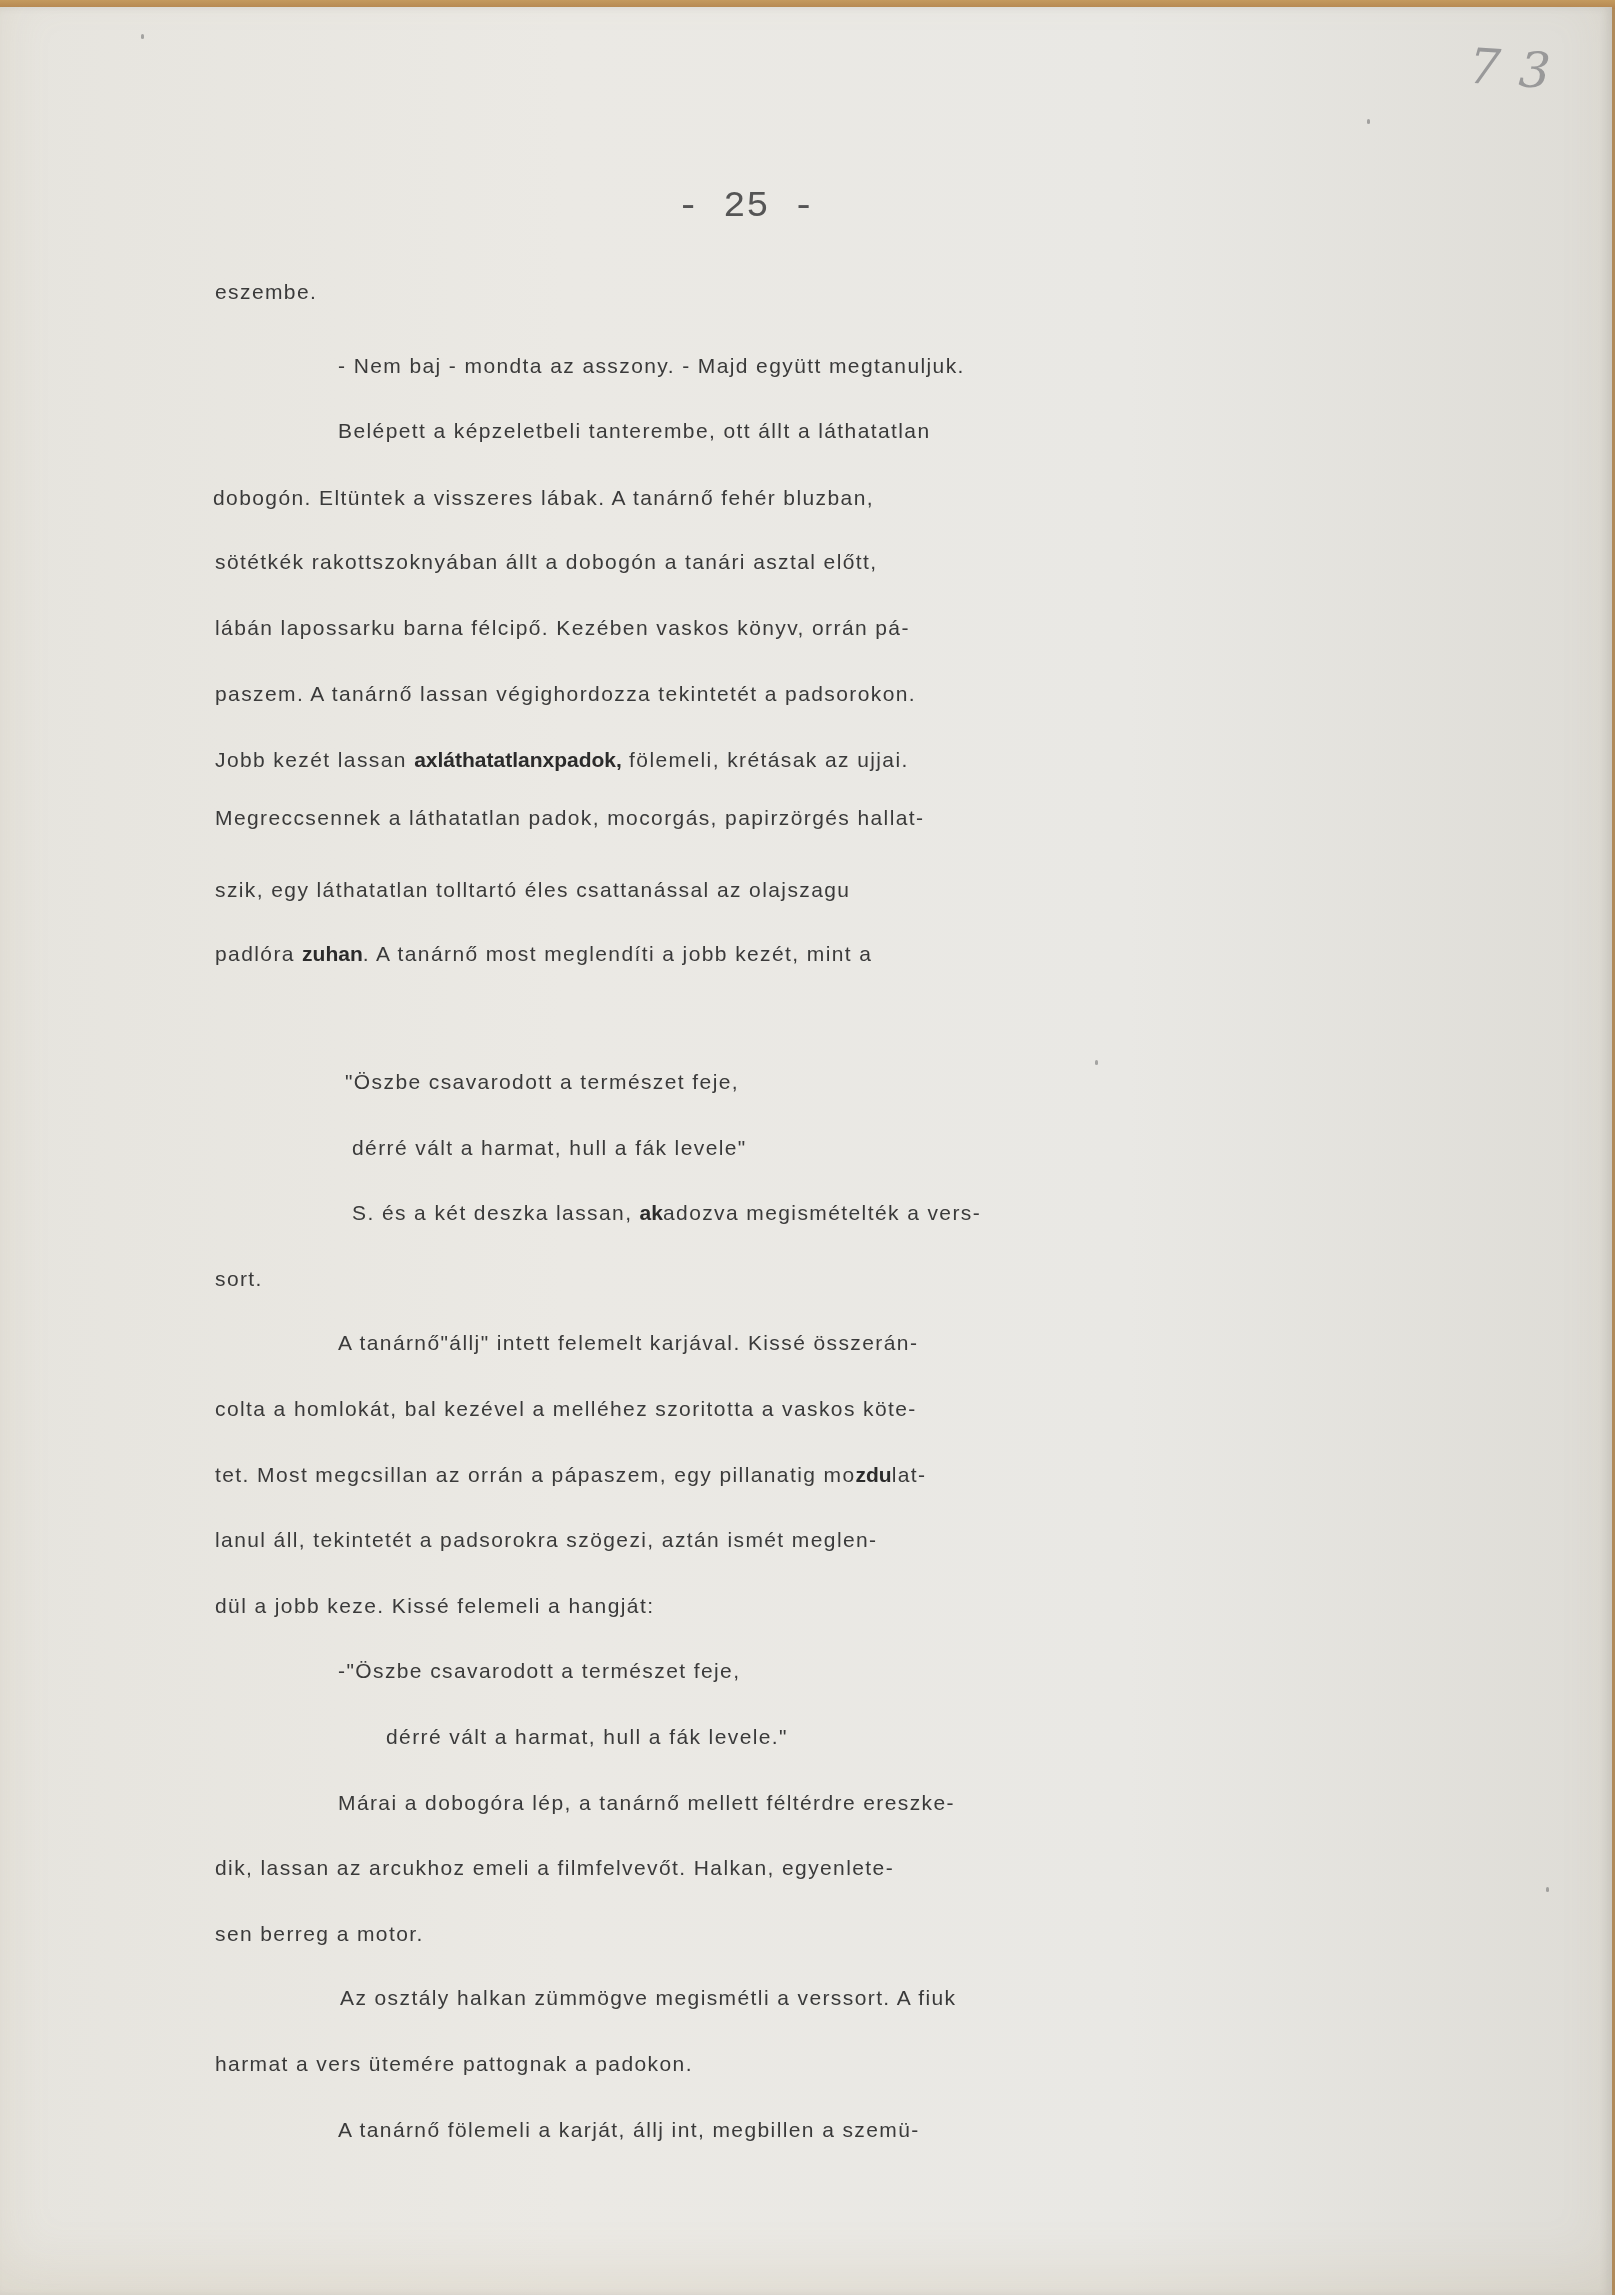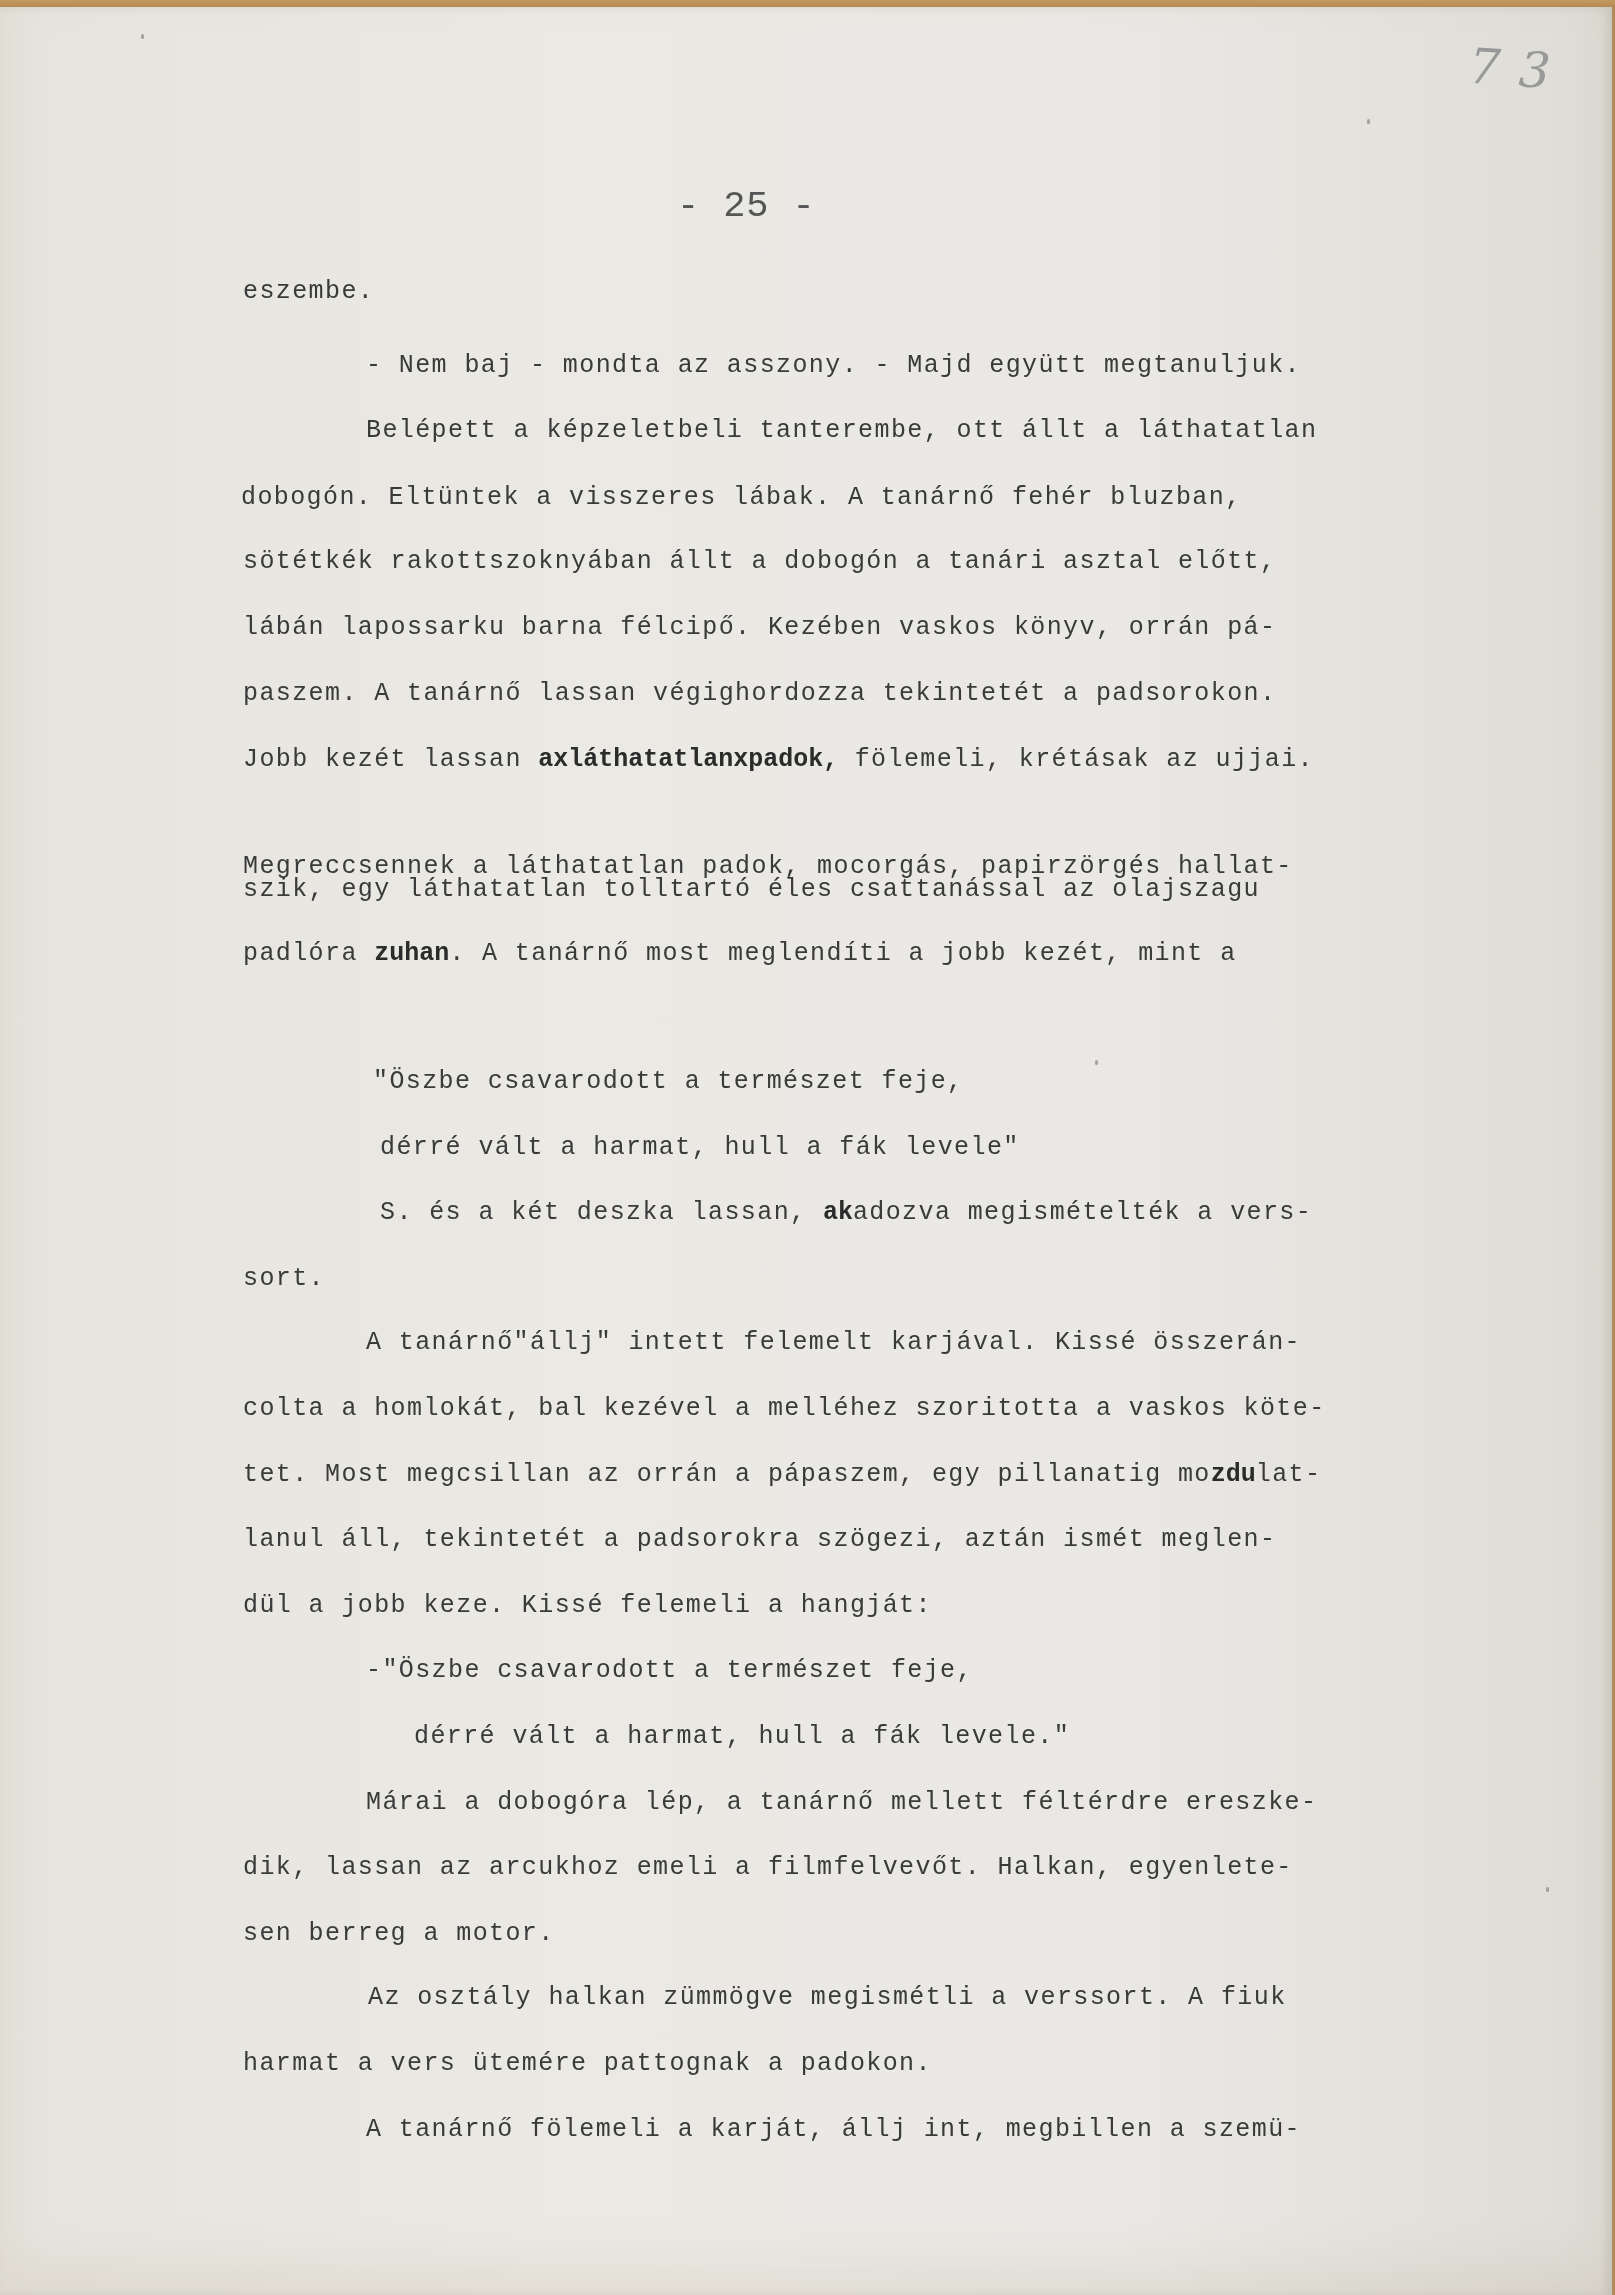--- a/index.html
+++ b/index.html
@@ -35,27 +35,26 @@
     .page-number {
       position: absolute;
       left: 677px; top: 185px;
       font-family: "Liberation Mono", monospace;
       font-size: 37px;
       color: #555;
       letter-spacing: 0.9px;
     }
     .line {
       position: absolute;
-      font-family: Liberation Mono, monospace;
-      font-size: 25px;
+      font-family: Liberation Sans, sans-serif;
+      font-size: 21px;
       color: #3a3a3a;
       white-space: pre;
       letter-spacing: 1.4px;
       line-height: 37px;
-      margin-left: 28px;
     }
     .strike { color: #2b2b2b; font-weight: bold; letter-spacing: 0; }
     .speck {
       position: absolute; width: 3.4px; height: 5.1px; background: #777; border-radius: 1.7px; opacity: 0.6;
     }
   </style>
 </head>
 <body>
 
 <div class="desk-strip"></div>
@@ -67,21 +66,21 @@
 
 <div id="text-body">
     <div class="line" style="left: 215px; top: 273px;">eszembe.</div>
     <div class="line" style="left: 338px; top: 347px;">- Nem baj - mondta az asszony. - Majd együtt megtanuljuk.</div>
     <div class="line" style="left: 338px; top: 412px;">Belépett a képzeletbeli tanterembe, ott állt a láthatatlan</div>
     <div class="line" style="left: 213px; top: 479px;">dobogón. Eltüntek a visszeres lábak. A tanárnő fehér bluzban,</div>
     <div class="line" style="left: 215px; top: 543px;">sötétkék rakottszoknyában állt a dobogón a tanári asztal előtt,</div>
     <div class="line" style="left: 215px; top: 609px;">lábán lapossarku barna félcipő. Kezében vaskos könyv, orrán pá-</div>
     <div class="line" style="left: 215px; top: 675px;">paszem. A tanárnő lassan végighordozza tekintetét a padsorokon.</div>
     <div class="line" style="left: 215px; top: 741px;"><span>Jobb kezét lassan </span><span class="strike">axláthatatlanxpadok,</span><span> fölemeli, krétásak az ujjai.</span></div>
-    <div class="line" style="left: 215px; top: 848px;">Megreccsennek a láthatatlan padok, mocorgás, papirzörgés hallat-</div>
+    <div class="line" style="left: 215px; top: 799px;">Megreccsennek a láthatatlan padok, mocorgás, papirzörgés hallat-</div>
     <div class="line" style="left: 215px; top: 871px;">szik, egy láthatatlan tolltartó éles csattanással az olajszagu</div>
     <div class="line" style="left: 215px; top: 935px;"><span>padlóra </span><span class="strike">zuhan</span><span>. A tanárnő most meglendíti a jobb kezét, mint a</span></div>
     <div class="line" style="left: 345px; top: 1063px;">"Öszbe csavarodott a természet feje,</div>
     <div class="line" style="left: 352px; top: 1129px;">dérré vált a harmat, hull a fák levele"</div>
     <div class="line" style="left: 352px; top: 1194px;"><span>S. és a két deszka lassan, </span><span class="strike">ak</span><span>adozva megismételték a vers-</span></div>
     <div class="line" style="left: 215px; top: 1260px;">sort.</div>
     <div class="line" style="left: 338px; top: 1324px;">A tanárnő"állj" intett felemelt karjával. Kissé összerán-</div>
     <div class="line" style="left: 215px; top: 1390px;">colta a homlokát, bal kezével a melléhez szoritotta a vaskos köte-</div>
     <div class="line" style="left: 215px; top: 1456px;"><span>tet. Most megcsillan az orrán a pápaszem, egy pillanatig mo</span><span class="strike">zdu</span><span>lat-</span></div>
     <div class="line" style="left: 215px; top: 1521px;">lanul áll, tekintetét a padsorokra szögezi, aztán ismét meglen-</div>

